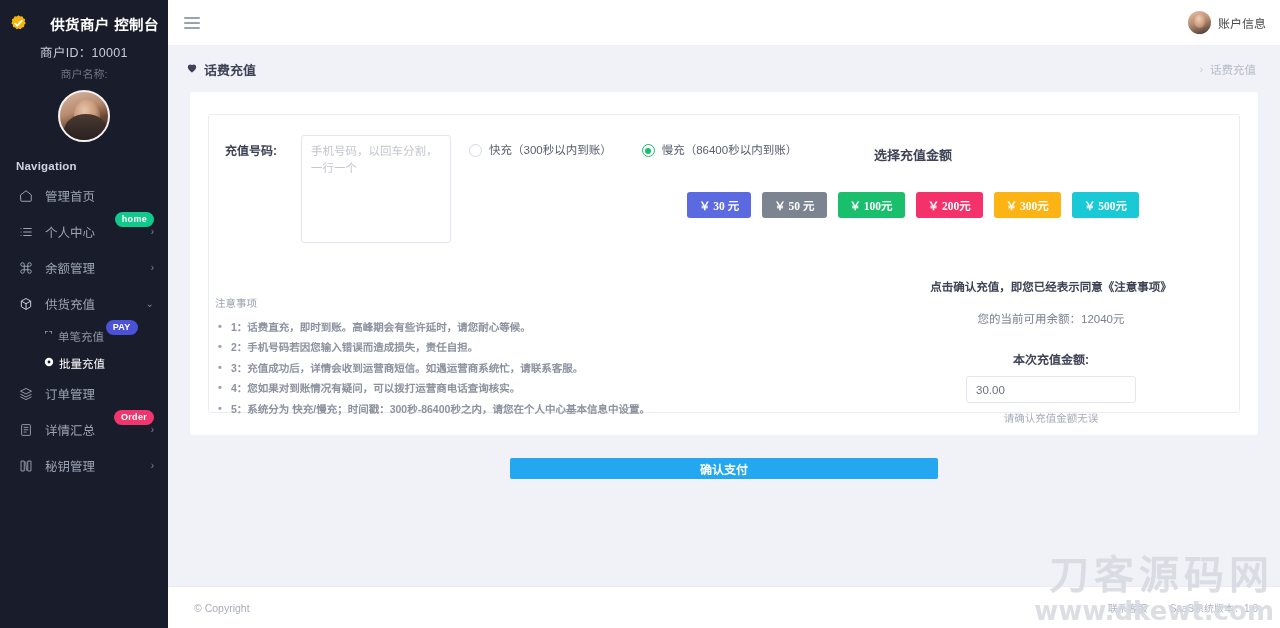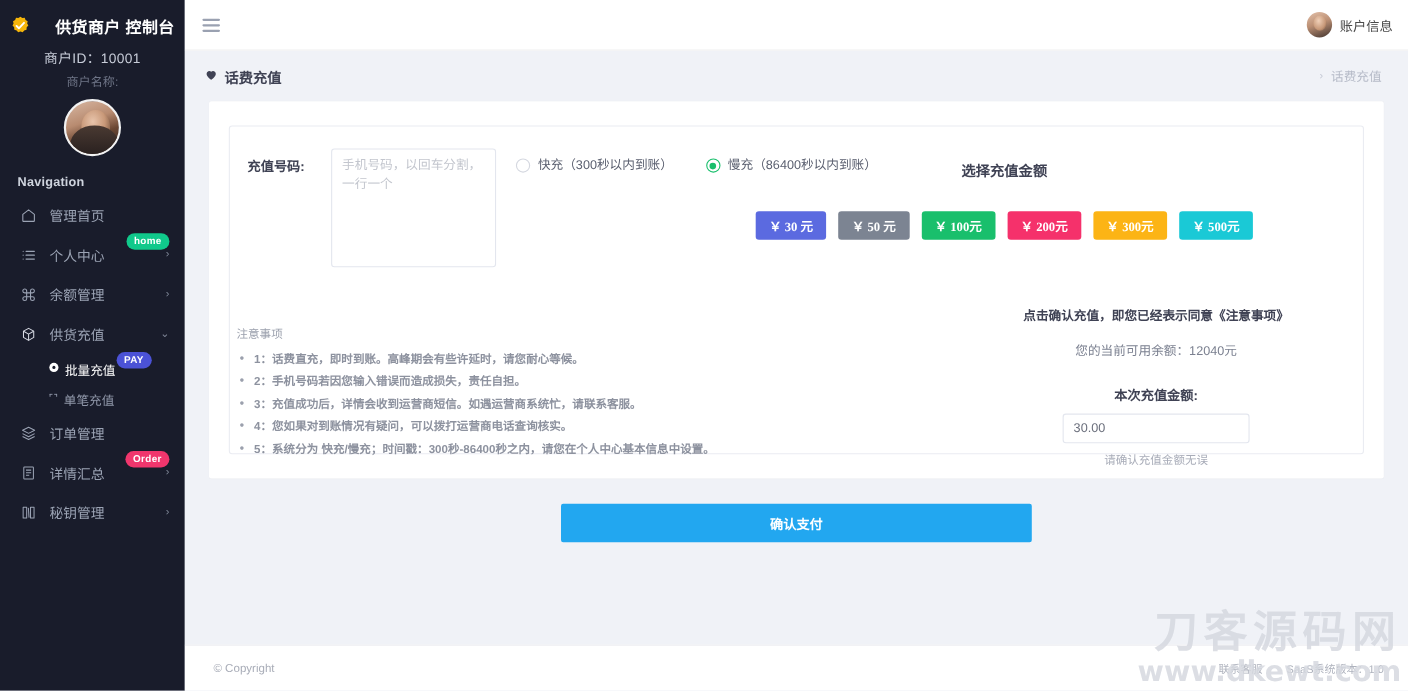--- a/index.html
+++ b/index.html
@@ -203,21 +203,21 @@
   .amount-input {
     width: 170px; height: 27px; margin: 9px auto 0 auto; display:block;
     border: 1px solid #e3e6ee; border-radius: 3px;
     padding: 0 9px; font-size: 11.5px; color: #6b6f7c; outline:none;
     font-family: inherit; background: #fff;
   }
   .amount-hint { font-size: 10.5px; color: #a8acb8; margin-top: 7px; }
 
   .submit-wrap { display:flex; justify-content:center; margin-top: 23px; }
   .submit-btn {
-    width: 428px; height: 35px; background: #22a7f0; border: none; border-radius: 2px;
+    width: 428px; height: 21px; background: #22a7f0; border: none; border-radius: 2px;
     color: #ffffff; font-size: 12px; font-weight: bold; cursor: pointer;
     font-family: inherit;
   }
 
   .footer {
     margin-top: auto; height: 42px; background: #ffffff;
     border-top: 1px solid #ededf1;
     display:flex; align-items:center; justify-content:space-between;
     padding: 0 22px 0 26px;
   }
@@ -305,36 +305,36 @@
             <path d="M12 2.6l8 4.3v9.8l-8 4.7-8-4.7V6.9z"></path>
               <path d="M4.2 7.2L12 11.5l7.8-4.3M12 11.5v9.6"></path>
           </svg>
         </span>
         <span class="n-text">供货充值</span>
         <span class="nav-badge badge-pay">PAY</span>
         <span class="chev">⌄</span>
       </li>
 
       <ul class="nav-sub">
+        <li class="nav-sub-item">
+          <span class="s-icon">
+            <svg viewBox="0 0 24 24" width="9" height="9" fill="none" stroke="#8f96a8" stroke-width="2.2" stroke-linecap="round">
+              <path d="M4 4v5M4 4h5M20 4v5M20 4h-5"></path>
+            </svg>
+          </span>
+          <span>单笔充值</span>
+        </li>
         <li class="nav-sub-item active">
           <span class="s-icon">
             <svg viewBox="0 0 24 24" width="10" height="10" fill="#ffffff">
               <circle cx="12" cy="12" r="10"></circle>
                 <circle cx="12" cy="12" r="3.4" fill="#191c2b"></circle>
             </svg>
           </span>
           <span>批量充值</span>
-        </li>
-        <li class="nav-sub-item">
-          <span class="s-icon">
-            <svg viewBox="0 0 24 24" width="9" height="9" fill="none" stroke="#8f96a8" stroke-width="2.2" stroke-linecap="round">
-              <path d="M4 4v5M4 4h5M20 4v5M20 4h-5"></path>
-            </svg>
-          </span>
-          <span>单笔充值</span>
         </li>
       </ul>
 
       <li class="nav-item">
         <span class="n-icon">
           <svg viewBox="0 0 24 24" width="14" height="14" fill="none" stroke="#9ba3b4" stroke-width="1.6" stroke-linejoin="round">
             <path d="M12 2.5L2.6 7.2 12 11.9l9.4-4.7z"></path>
               <path d="M2.6 12.4L12 17.1l9.4-4.7"></path>
               <path d="M2.6 16.9L12 21.6l9.4-4.7"></path>
           </svg>

